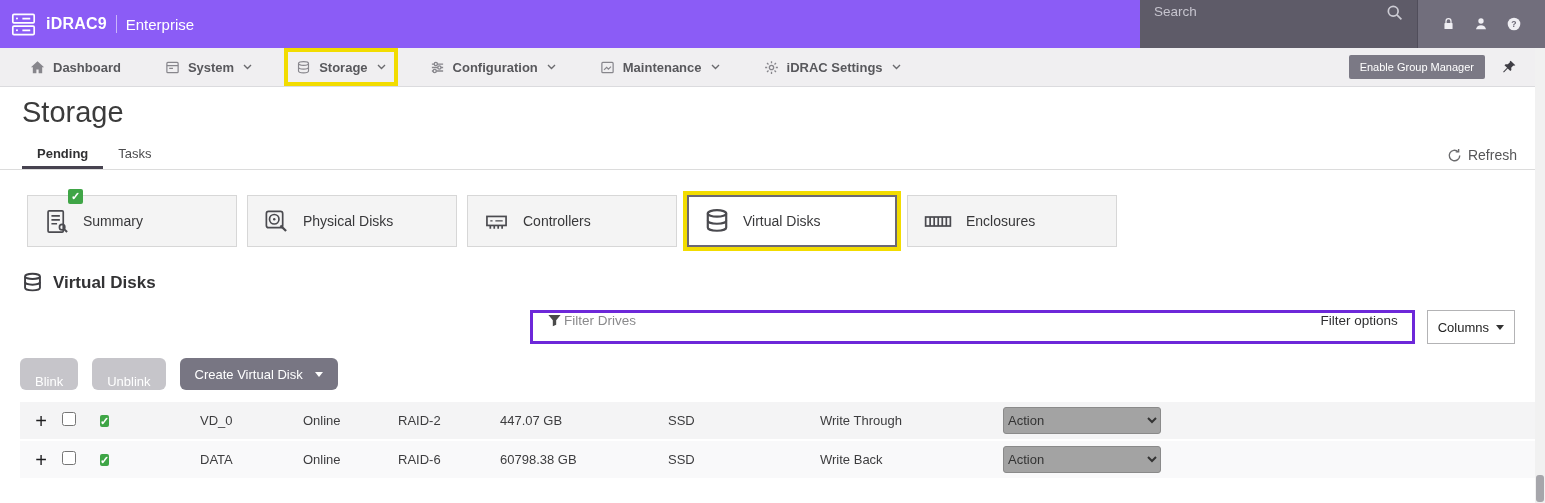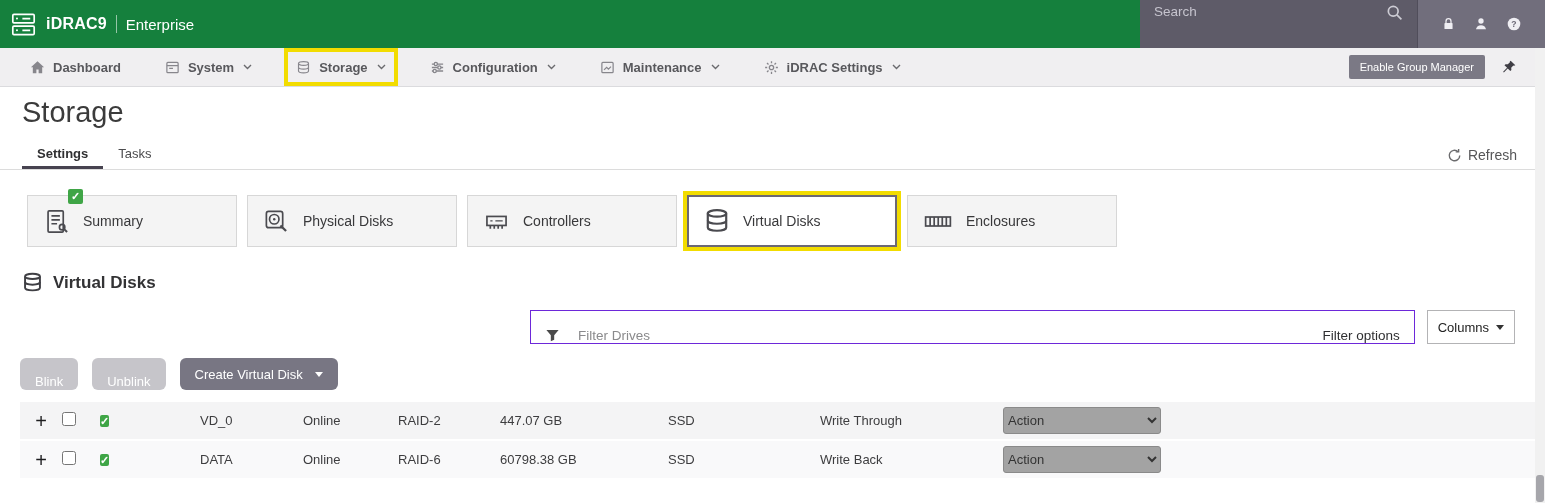--- a/index.html
+++ b/index.html
@@ -1,21 +1,21 @@
 <!DOCTYPE html>
 <html><head>
 <meta charset="utf-8">
 <style>
   * { box-sizing: border-box; margin: 0; padding: 0; }
   html,body { width:1545px; height:503px; overflow:hidden; background:#fff;
     font-family:"Liberation Sans", sans-serif; }
   .app { position:relative; width:1545px; height:503px; }
 
   
-  .topbar { height:48px; background:#15803d; display:flex; align-items:center; color:#fff; }
+  .topbar { height:48px; background:#8b5cf6; display:flex; align-items:center; color:#fff; }
   .brand { display:flex; align-items:center; gap:9px; padding-left:10px; flex:1; }
   .logo { color:#fff; display:flex; }
   .brand-name { font-size:16px; font-weight:700; letter-spacing:.2px; }
   .brand-divider { width:1px; height:18px; background:rgba(255,255,255,.55); }
   .brand-edition { font-size:15px; font-weight:300; }
   .search-panel { width:277px; height:48px; background:#5e5b68; display:flex; align-items:flex-start; padding:4px 14px; }
   .search-input { flex:1; background:transparent; border:none; outline:none; color:#fff; font-size:13.5px; font-family:inherit; }
   .search-input::placeholder { color:#c6c4ce; }
   .search-icon { color:#cdccd4; display:flex; cursor:pointer; }
   .icons-panel { width:128px; height:48px; background:#716e7c; border-left:1px solid #504d5a;
@@ -60,21 +60,21 @@
   .badge { position:absolute; left:40px; top:-7px; width:15px; height:15px; background:#3fa546;
     border-radius:2px; color:#fff; font-size:11px; font-weight:700; line-height:15px; text-align:center; }
 
   
   .section-title { margin:25px 0 0 22px; display:flex; align-items:center; gap:10px;
     font-size:17px; font-weight:700; color:#333335; }
   .section-icon { color:#3f3f44; display:flex; }
 
   
   .filter-row { margin:17px 30px 0 530px; display:flex; gap:12px; height:34px; }
-  .filter-box { flex:1; border:1px solid #6d28d9; display:flex; align-items:flex-end; gap:18px;
+  .filter-box { flex:1; border:3px solid #6d28d9; display:flex; align-items:flex-start; gap:2px;
     padding:0 14px; background:#fff; }
   .funnel-icon { display:flex; }
   .filter-input { flex:1; border:none; outline:none; font-size:13.5px; color:#333;
     font-family:inherit; background:transparent; }
   .filter-input::placeholder { color:#8a8a8c; }
   .filter-options { font-size:13.5px; color:#2f2f31; cursor:pointer; white-space:nowrap; }
   .columns-btn { border:1px solid #b3b3b5; background:#fff; display:flex; align-items:center;
     gap:7px; padding:12px 10px; font-size:13px; color:#222; font-family:inherit; cursor:pointer; }
   .caret-dark { width:0; height:0; border-left:4px solid transparent; border-right:4px solid transparent;
     border-top:5px solid #333; }
@@ -249,21 +249,21 @@
           </svg>
       </span>
     </div>
   </nav>
 
   <main>
     <h1 class="page-title">Storage</h1>
 
     <div class="tabs-row">
       <div class="tabs">
-        <div class="tab active">Settings</div>
+        <div class="tab active">Pending</div>
         <div class="tab">Tasks</div>
       </div>
       <div class="refresh">
         <span class="refresh-icon">
           <svg width="15" height="15" viewBox="0 0 16 16" fill="none" stroke="currentColor" stroke-width="1.5">
               <path d="M13.6 8A5.6 5.6 0 1 1 11.8 3.9"></path>
               <path d="M12.4 1v3.1h-3.1"></path>
             </svg>
         </span>
         <span>Refresh</span>

